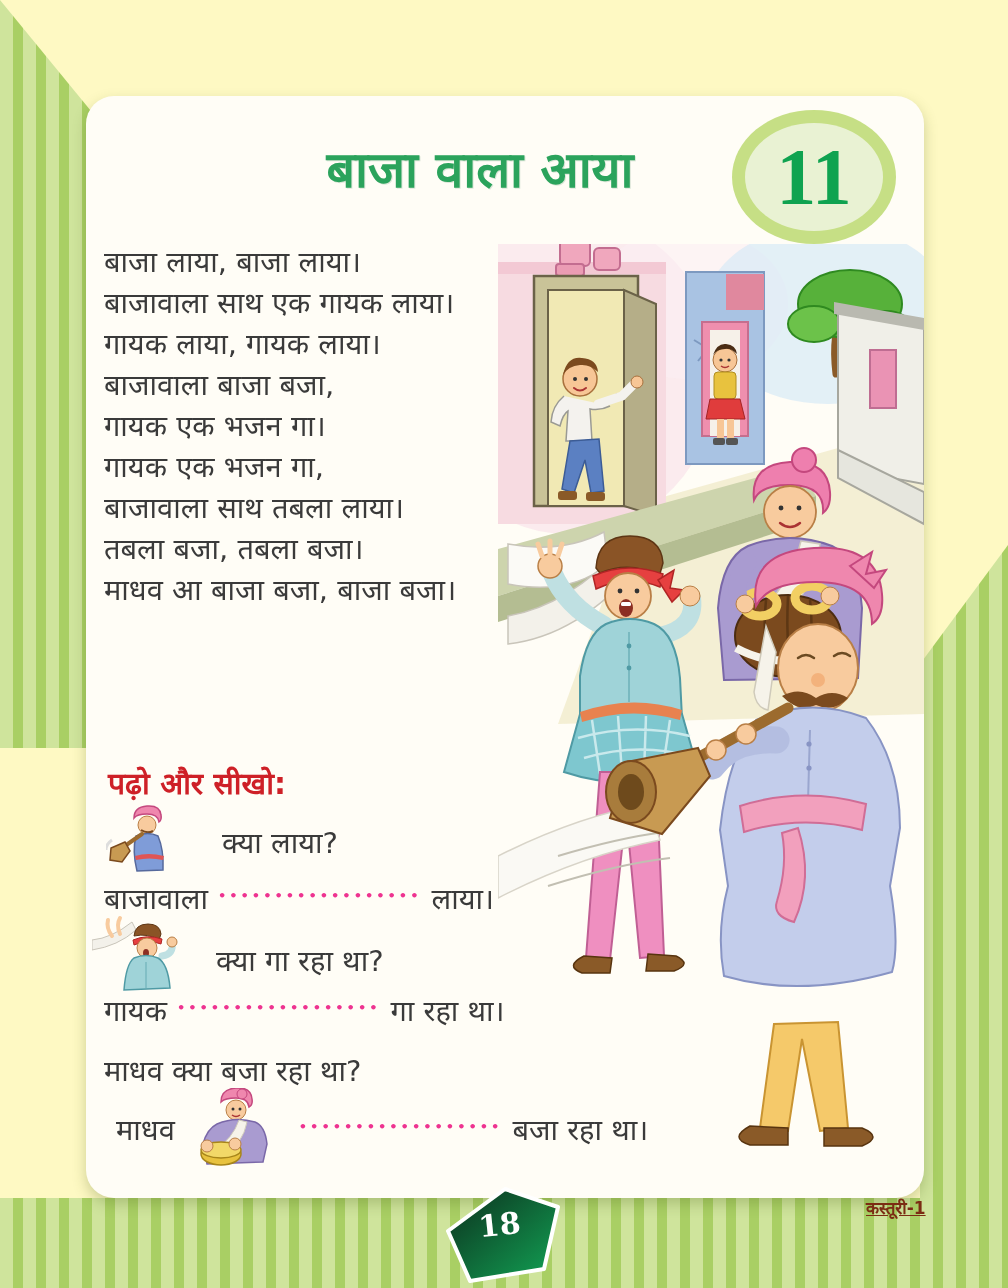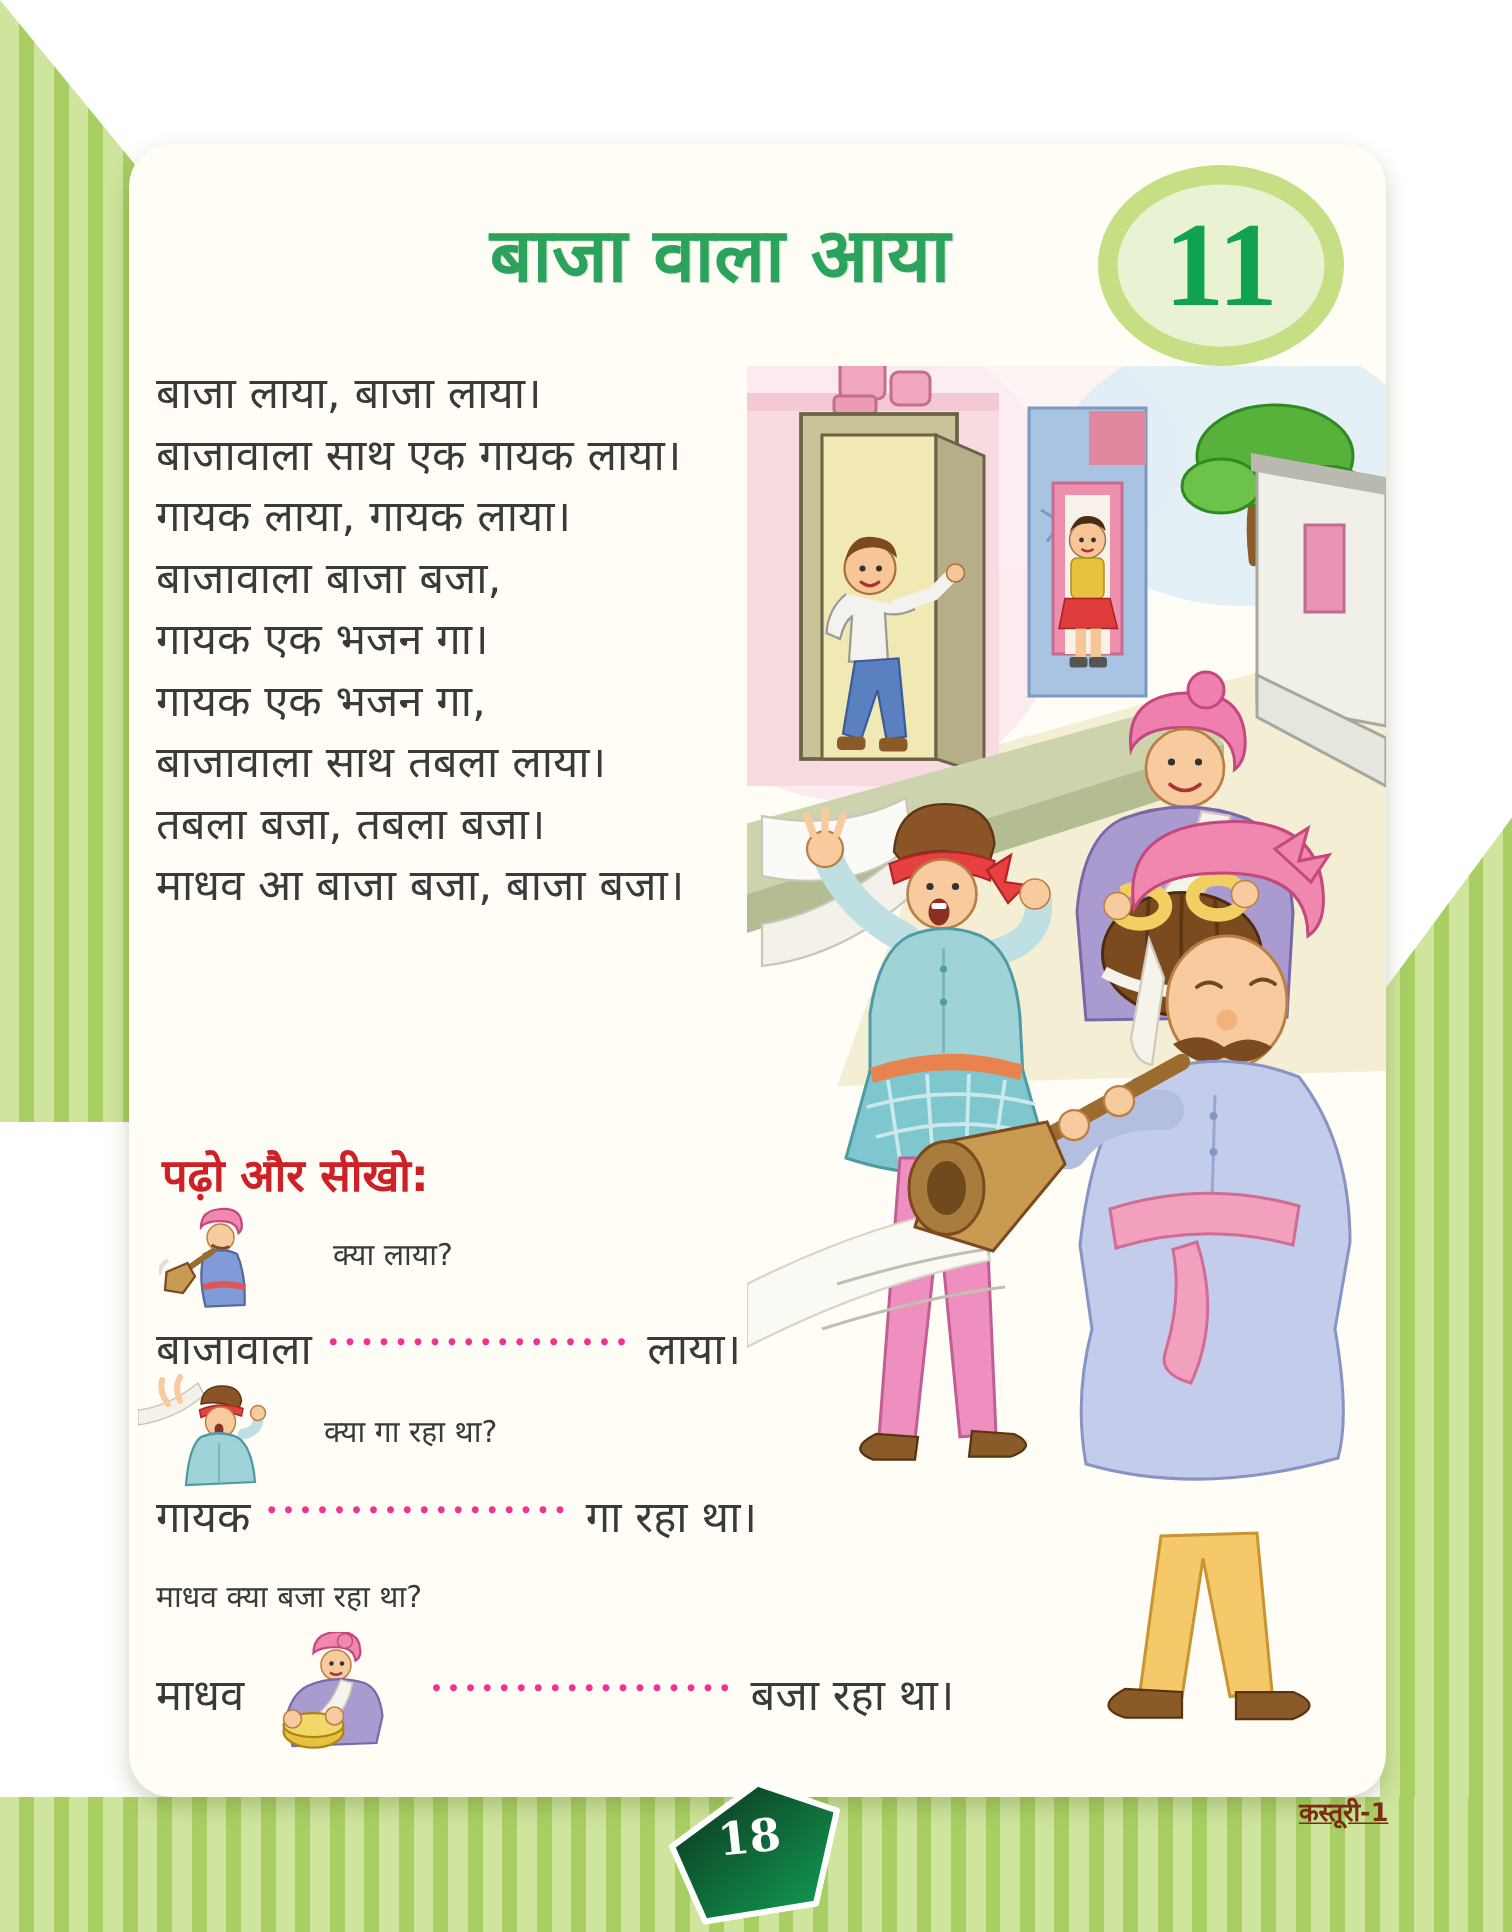--- a/index.html
+++ b/index.html
@@ -1,18 +1,18 @@
 <!DOCTYPE html>
 <html><head>
 <meta charset="utf-8">
 <style>
   html,body{margin:0;padding:0;background:#888;}
   .page{
     position:relative;width:1008px;height:1288px;overflow:hidden;
-    background:#ffffff;
+    background:#fef9c3;
     font-family:"DejaVu Sans","Liberation Sans",sans-serif;
   }
   .stripes{
     position:absolute;
     background:repeating-linear-gradient(90deg,#cfe49c 0 13px,#a9cf64 13px 23px);
   }
   .stripes.left{left:0;top:540;width:92px;height:748px;
     clip-path:polygon(0 0,100% 15%,100% 100%,0 100%);}
   .stripes.right{left:920px;top:545;top:545px;width:88px;height:743px;
     clip-path:polygon(0 16%,100% 0,100% 100%,0 100%);}
@@ -32,21 +32,21 @@
   .badge{position:absolute;left:732px;top:110px;width:164px;height:134px;z-index:3;}
   .badge .ring{position:absolute;inset:0;border-radius:50%;background:#c6df85;}
   .badge .inner{position:absolute;inset:13px;border-radius:50%;background:#e9f2d3;
     display:flex;align-items:center;justify-content:center;}
   .badge .num{font-family:Liberation Serif, serif;
     font-size:80px;font-weight:bold;color:#0fa350;line-height:1;}
   .poem{position:absolute;left:104px;top:242px;z-index:3;}
   .poem .line{font-size:29px;line-height:41px;color:#3a3a3a;white-space:nowrap;}
   .ex-heading{position:absolute;left:108px;top:762px;font-size:30px;font-weight:bold;
     color:#ce2027;z-index:3;white-space:nowrap;}
-  .qtext{position:absolute;font-size:20px;color:#3a3a3a;z-index:3;white-space:nowrap;text-align:center;}
+  .qtext{position:absolute;font-size:29px;color:#3a3a3a;z-index:3;white-space:nowrap;text-align:center;}
   .arow{position:absolute;display:flex;align-items:center;gap:10px;z-index:3;white-space:nowrap;}
   .arow .w{font-size:29px;color:#3a3a3a;}
   .dots{font-size:13px;letter-spacing:3px;color:#ee3390;font-weight:bold;transform:translateY(-2px);}
   .mini{z-index:3;position:absolute;}
   .inline-mini{flex:0 0 auto;}
   .pent{position:absolute;left:432px;top:1183px;z-index:2;}
   .booklabel{position:absolute;left:866px;top:1196px;z-index:2;font-size:17px;
     font-weight:bold;color:#7b2c13;white-space:nowrap;text-decoration:underline;}
 </style>
 </head>
@@ -270,21 +270,21 @@
   <div class="qtext" style="left:216px;top:940px;">क्या गा रहा था?</div>
 
   <div class="arow" style="left:104px;top:990px;">
     <span class="w">गायक</span>
     <span class="dots">••••••••••••••••••</span>
     <span class="w">गा रहा था।</span>
   </div>
 
   <div class="qtext" style="left:104px;top:1050px;">माधव क्या बजा रहा था?</div>
 
-  <div class="arow" style="left:104px;top:1088px;">
+  <div class="arow" style="left:116px;top:1088px;">
     <span class="w">माधव</span>
     <svg class="inline-mini" width="104" height="80" viewBox="0 0 104 80">
       <path d="M36,14 q0,-13 15,-14 q15,-1 16,11 q1,6 -3,8 q-1,-9 -13,-9 q-11,0 -15,4z" fill="#ef87ae" stroke="#c4487e" stroke-width="1.5"></path>
       <circle cx="57" cy="6" r="5" fill="#ef87ae" stroke="#c4487e"></circle>
       <circle cx="51" cy="22" r="10" fill="#f8cb9e" stroke="#b97f46"></circle>
       <circle cx="48" cy="21" r="1.5" fill="#333"></circle>
         <circle cx="55" cy="21" r="1.5" fill="#333"></circle>
       <path d="M47,27 q4,3 8,0" stroke="#a33" stroke-width="1.5" fill="none"></path>
       <path d="M32,36 q18,-8 38,-2 q10,4 12,22 l-4,18 -56,2 -4,-20 q4,-15 14,-20z" fill="#a99bd0" stroke="#7a68a8" stroke-width="1.5"></path>
       <path d="M62,34 q-4,22 -24,34 l-8,-6 q18,-12 24,-30z" fill="#f6f3ea" stroke="#cfcaba"></path>

